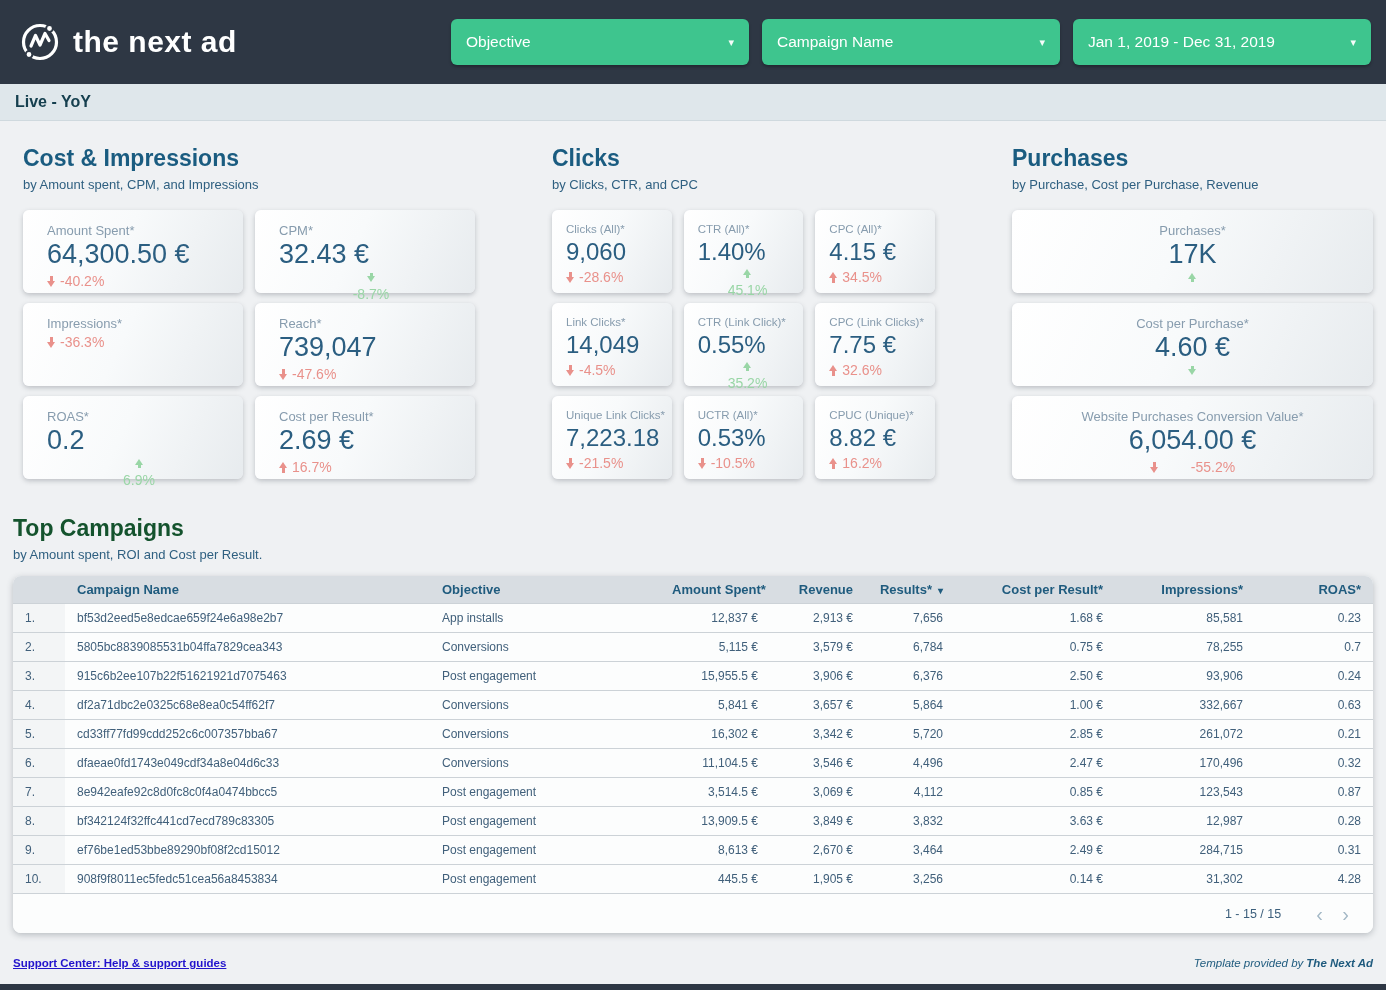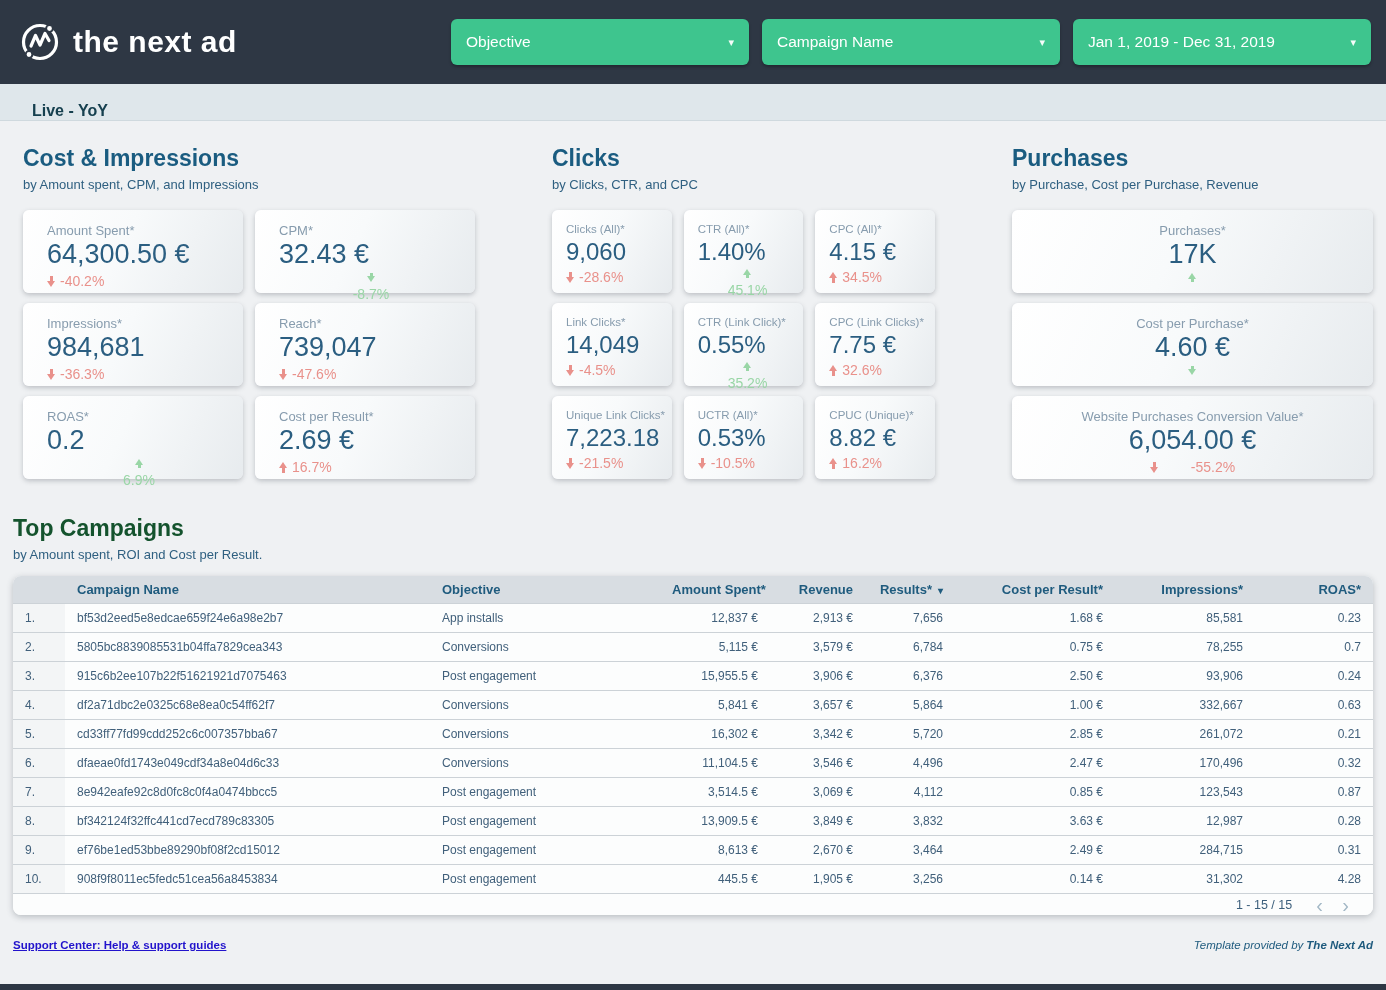--- a/index.html
+++ b/index.html
@@ -18,21 +18,21 @@
   .dropdown {
     width:298px; height:46px; background:#3ec58e; border-radius:6px; color:#fff;
     font-size:15.5px; display:flex; align-items:center; padding:0 15px;
     cursor:pointer; box-shadow:0 2px 3px rgba(0,0,0,0.28);
   }
   .dropdown .caret { margin-left:auto; font-size:11px; opacity:.95; }
 
   
   .subheader {
     height:37px; background:#dfe7eb; border-bottom:1px solid #cfd9de;
-    display:flex; align-items:flex-end; padding:0 32px;
+    display:flex; align-items:center; padding:0 15px;
     color:#16404f; font-weight:bold; font-size:16px;
   }
 
   
   main { padding:0 13px; }
   .kpi-row { display:flex; justify-content:space-between; margin-top:24px;padding-left:10px; }
   .sec h2 { color:#1a5c80; font-size:23px; margin:0 0 5px; font-weight:bold; }
   .sec .sub { color:#2f6081; font-size:13px; margin:0 0 18px; }
   .sec-cost  { width:452px; }
   .sec-clicks{ width:383px; }
@@ -75,21 +75,21 @@
     box-shadow:0 2px 6px rgba(60,70,80,0.3);
   }
   table { width:100%; border-collapse:collapse; table-layout:fixed; }
   thead th { background:#d8dde2; color:#1f5b7e; font-size:13px; font-weight:bold; height:27px; padding:0 12px; cursor:pointer; white-space:nowrap; }
   tbody td { color:#41607b; font-size:12px; height:29px; padding:0 12px; border-top:1px solid #ccd2d7; background:#fcfdfd; white-space:nowrap; overflow:hidden; }
   tbody tr td:first-child { background:#f3f5f6; }
   .al { text-align:left; } .ar { text-align:right; }
   .sort-caret { font-size:10px; margin-left:6px; color:#1f5b7e; }
 
   .pagination {
-    display:flex; justify-content:flex-end; align-items:center; height:22px; padding-right:16px; gap:16px;
+    display:flex; justify-content:flex-end; align-items:center; height:40px; padding-right:16px; gap:27px;
     color:#3c5f7c; font-size:12.5px; border-top:1px solid #ccd2d7; background:#fcfdfd;
   }
   .pg { background:none; border:none; color:#a3b8c6; font-size:20px; cursor:pointer; line-height:1; padding:0 8px; font-family:"Liberation Sans",sans-serif; }
 
   
   footer { display:flex; justify-content:space-between; align-items:flex-start; padding:24px 13px 0; }
   .support { color:#2213cc; font-size:11.5px; font-weight:bold; text-decoration:underline; cursor:pointer; }
   .provided { color:#1f5b7e; font-size:11.5px; font-style:italic; }
   .provided b { font-weight:bold; margin-left:3px; }
   .bottom-strip { position:absolute; left:0; right:0; bottom:0; height:6px; background:#2e3744; }
@@ -146,21 +146,20 @@
           <div class="card">
             <div class="kpi-label">CPM*</div>
             <div class="kpi-value">32.43 €</div>
             <div class="kpi-delta delta-green">
               <span class="arr down"></span>
               <span>-8.7%</span>
             </div>
           </div>
           <div class="card">
             <div class="kpi-label">Impressions*</div>
-            <div class="kpi-value">984,681</div>
             <div class="kpi-delta delta-red">
               <span class="arr down"></span>
               <span>-36.3%</span>
             </div>
           </div>
           <div class="card">
             <div class="kpi-label">Reach*</div>
             <div class="kpi-value">739,047</div>
             <div class="kpi-delta delta-red">
               <span class="arr down"></span>

